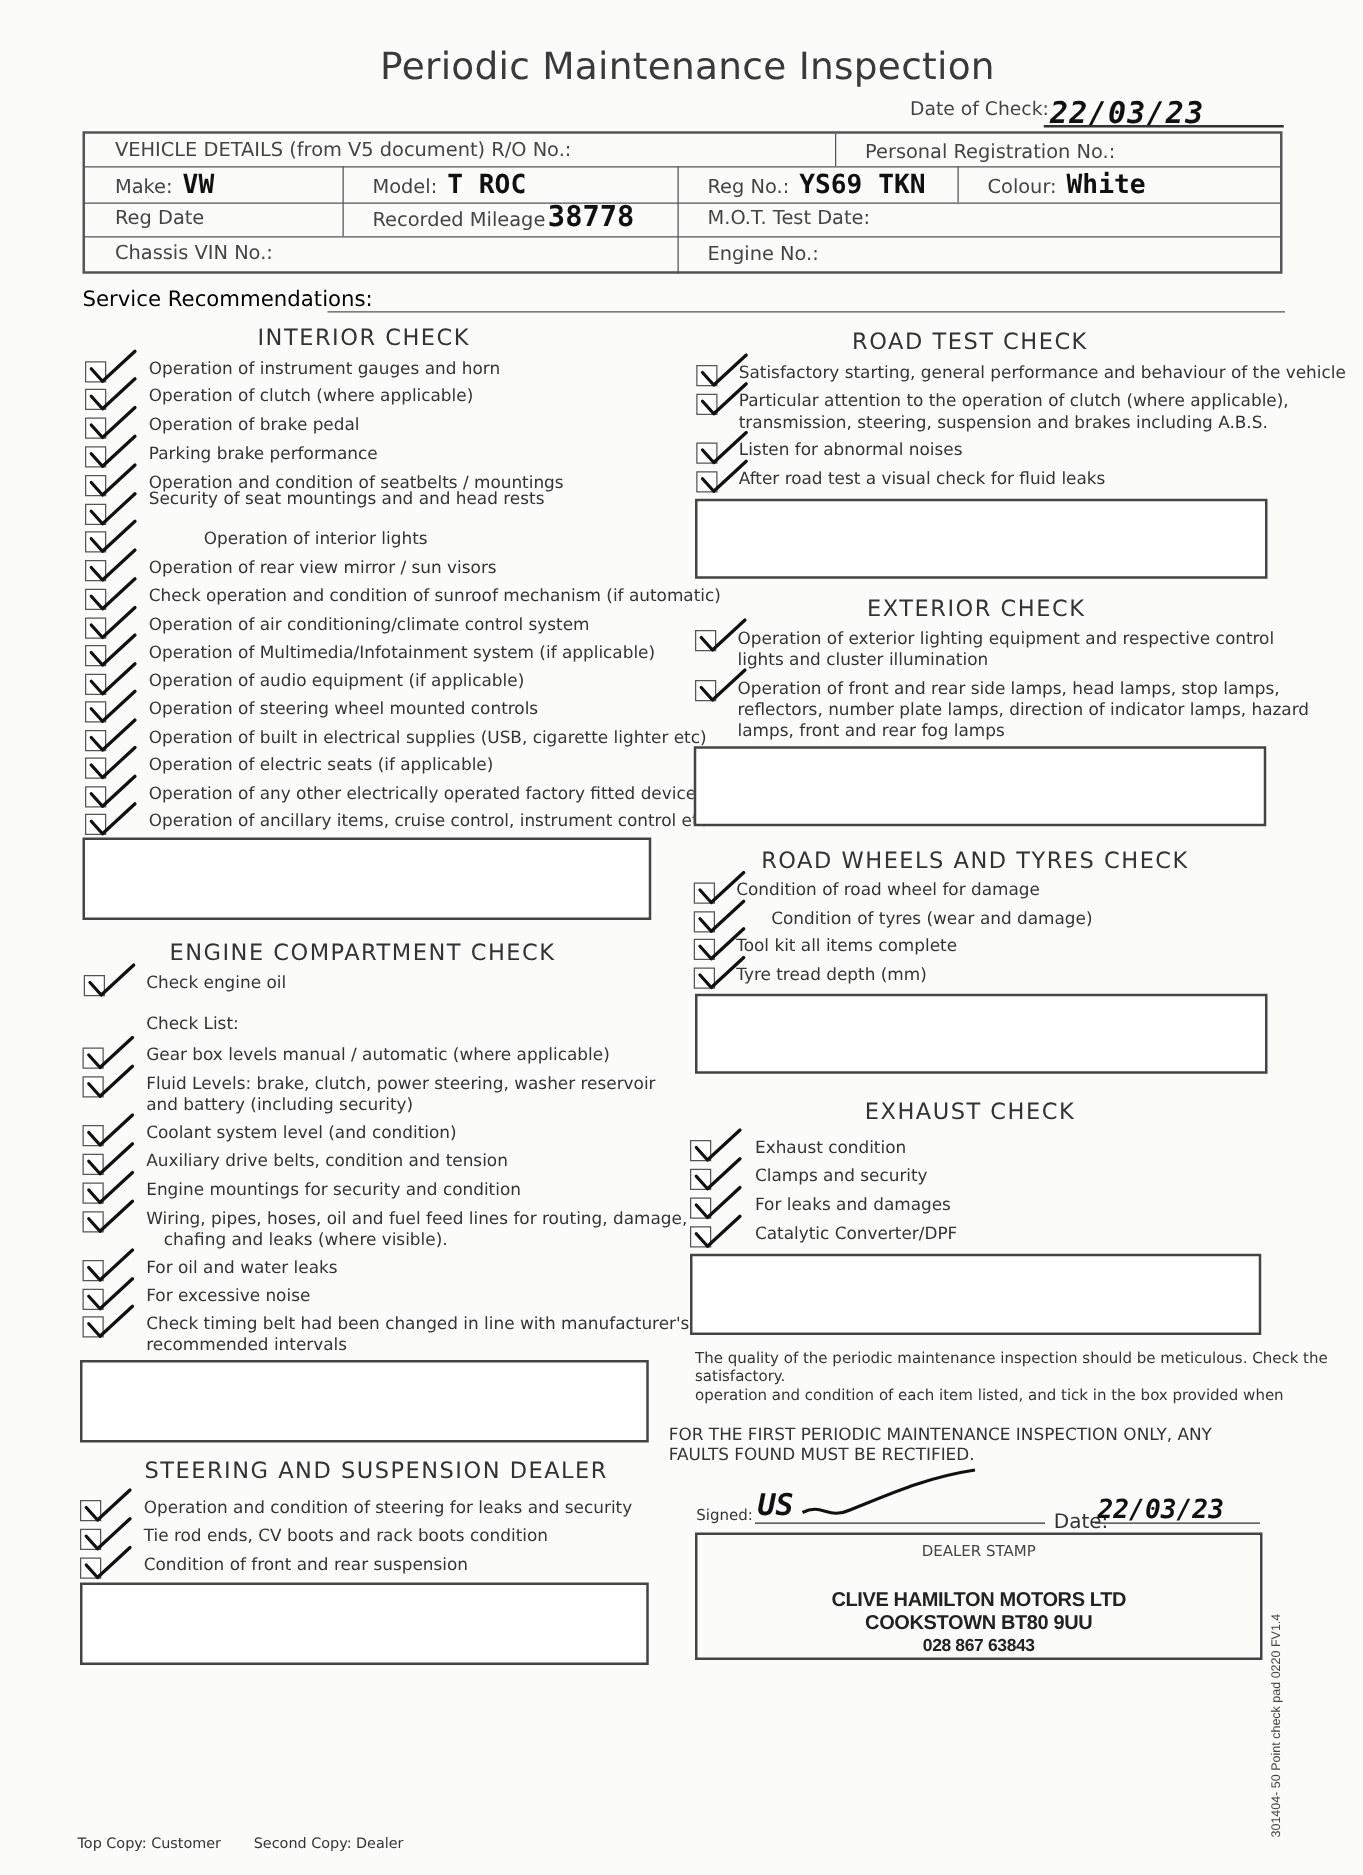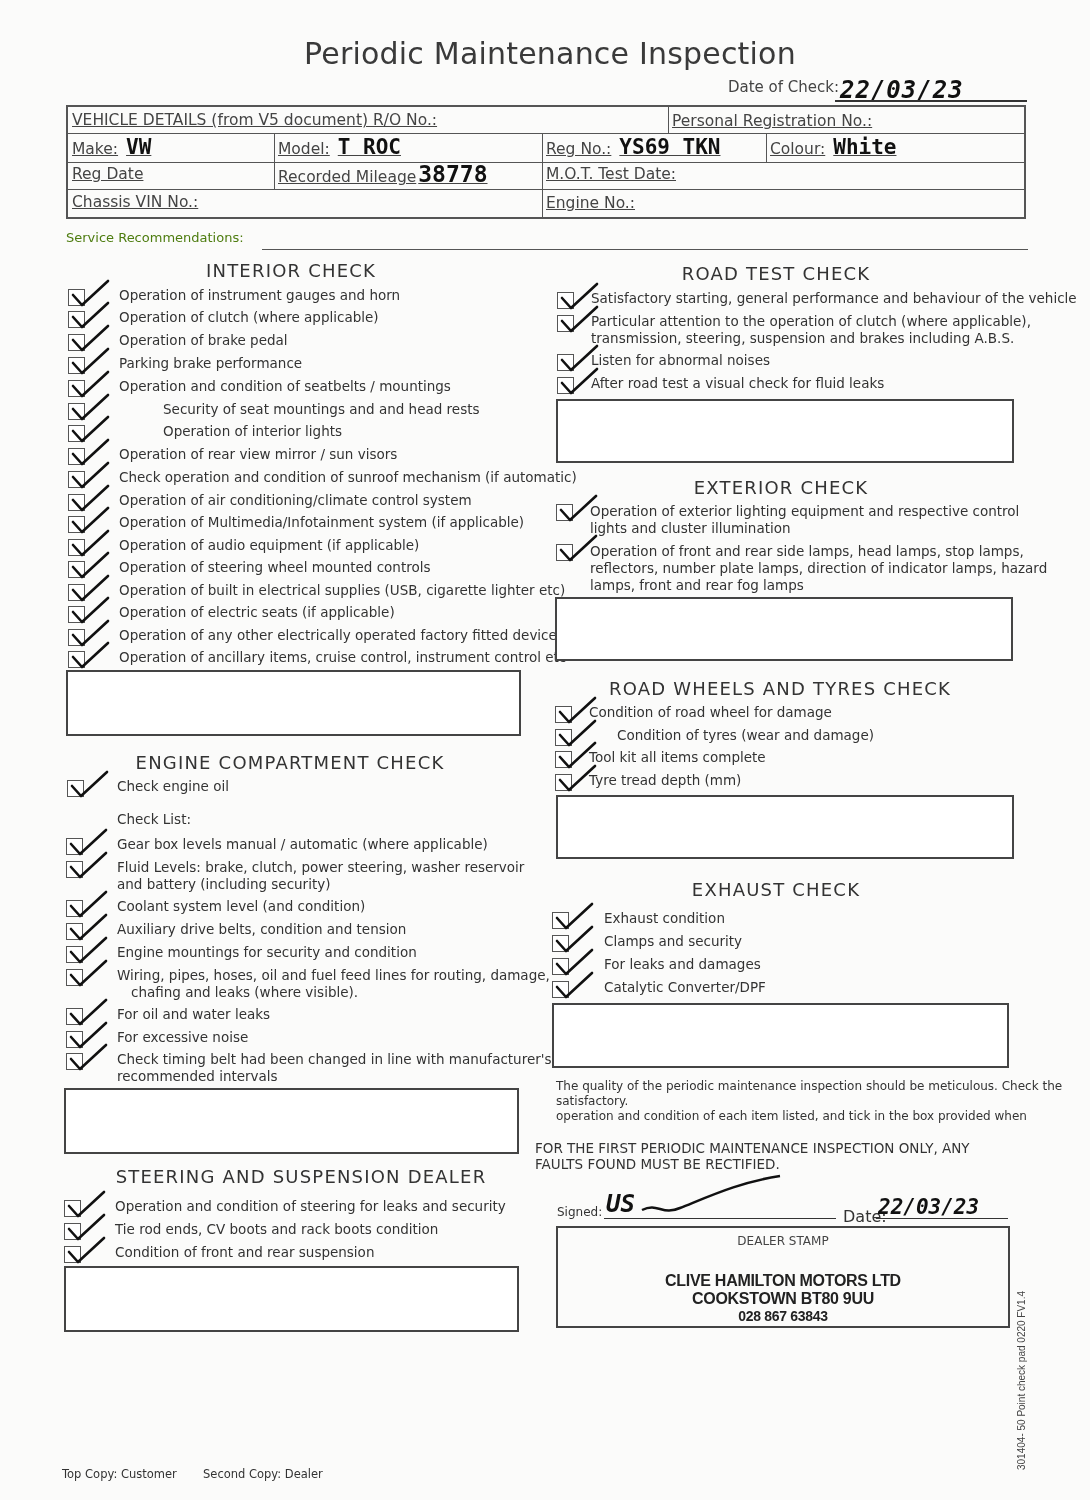--- a/index.html
+++ b/index.html
@@ -10,26 +10,26 @@
   }
   .abs { position: absolute; }
   .title { left: 0; width: 1100px; top: 36px; text-align: center; font-size: 30px; color: #3a3a3a; font-family: "DejaVu Sans", sans-serif; letter-spacing: 0.2px; }
   .doc-line { left: 728px; top: 78px; font-size: 15px; color: #444; }
   .hand { font-family: "DejaVu Sans Mono", monospace; font-weight: bold; color: #111; font-style: italic; }
   .doc-date { left: 840px; top: 76px; font-size: 24px; letter-spacing: 1px; }
   .doc-underline { left: 835px; top: 100px; width: 192px; border-top: 2px solid #333; }
 
   
   .vt { left: 66px; top: 105px; width: 960px; height: 114px; border: 2px solid #555; box-sizing: border-box; }
-  .vt .cell { position: absolute; font-size: 15.5px; color: #444; padding-left: 4px; box-sizing: border-box; line-height: 26px; white-space: nowrap; text-decoration: underline; }
+  .vt .cell { position: absolute; font-size: 15.5px; color: #444; padding-left: 24px; box-sizing: border-box; line-height: 26px; white-space: nowrap; }
   .vt .hl { position: absolute; left: 0; right: 0; border-top: 1.5px solid #555; }
   .vt .vl { position: absolute; border-left: 1.5px solid #555; }
   .vt .hv { font-family: "DejaVu Sans Mono", monospace; font-weight: bold; color: #111; font-size: 21px; margin-left: 8px; }
 
-  .svc { left: 66px; top: 230px; font-size: 13px; color: #4d7c0f; }
+  .svc { left: 66px; top: 230px; font-size: 17px; color: #000000; }
   .svc-line { left: 262px; top: 249px; width: 766px; border-top: 1.5px solid #555; }
 
   .sec-title { font-size: 18px; color: #333; letter-spacing: 1.2px; text-align: center; }
   .item { position: absolute; font-size: 13.5px; color: #333; line-height: 17px; white-space: nowrap; }
   .cb { position: absolute; width: 15px; height: 15px; border: 1.5px solid #555; background: #fff; }
   .tick { position: absolute; width: 40px; height: 28px; }
   .tick svg { width: 40px; height: 28px; overflow: visible; }
   .notes { position: absolute; border: 2px solid #444; background: #fff; box-sizing: border-box; }
   .para { font-size: 12px; color: #333; line-height: 15px; }
   .upper { font-size: 13.5px; color: #333; line-height: 16px; }
@@ -109,21 +109,21 @@
       <div class="tick" style="left: 70px; top: 370px;"><svg viewBox="0 0 40 28">
           <path d="M3 16 L12 26 L38 2" stroke="#111" stroke-width="2.6" fill="none" stroke-linecap="round" stroke-linejoin="round"></path>
         </svg></div>
       <div class="item" style="left: 119px; top: 378px;">Operation and condition of seatbelts / mountings</div>
     </div>
     <div>
       <div class="cb" style="left: 68px; top: 403px;"></div>
       <div class="tick" style="left: 70px; top: 393px;"><svg viewBox="0 0 40 28">
           <path d="M3 16 L12 26 L38 2" stroke="#111" stroke-width="2.6" fill="none" stroke-linecap="round" stroke-linejoin="round"></path>
         </svg></div>
-      <div class="item" style="left: 119px; top: 401px; margin-left: 44px;">Security of seat mountings and and head rests</div>
+      <div class="item" style="left: 119px; top: 391px;">Security of seat mountings and and head rests</div>
     </div>
     <div>
       <div class="cb" style="left: 68px; top: 425px;"></div>
       <div class="tick" style="left: 70px; top: 415px;"><svg viewBox="0 0 40 28">
           <path d="M3 16 L12 26 L38 2" stroke="#111" stroke-width="2.6" fill="none" stroke-linecap="round" stroke-linejoin="round"></path>
         </svg></div>
       <div class="item" style="left: 119px; top: 423px; margin-left: 44px;">Operation of interior lights</div>
     </div>
     <div>
       <div class="cb" style="left: 68px; top: 448px;"></div>

